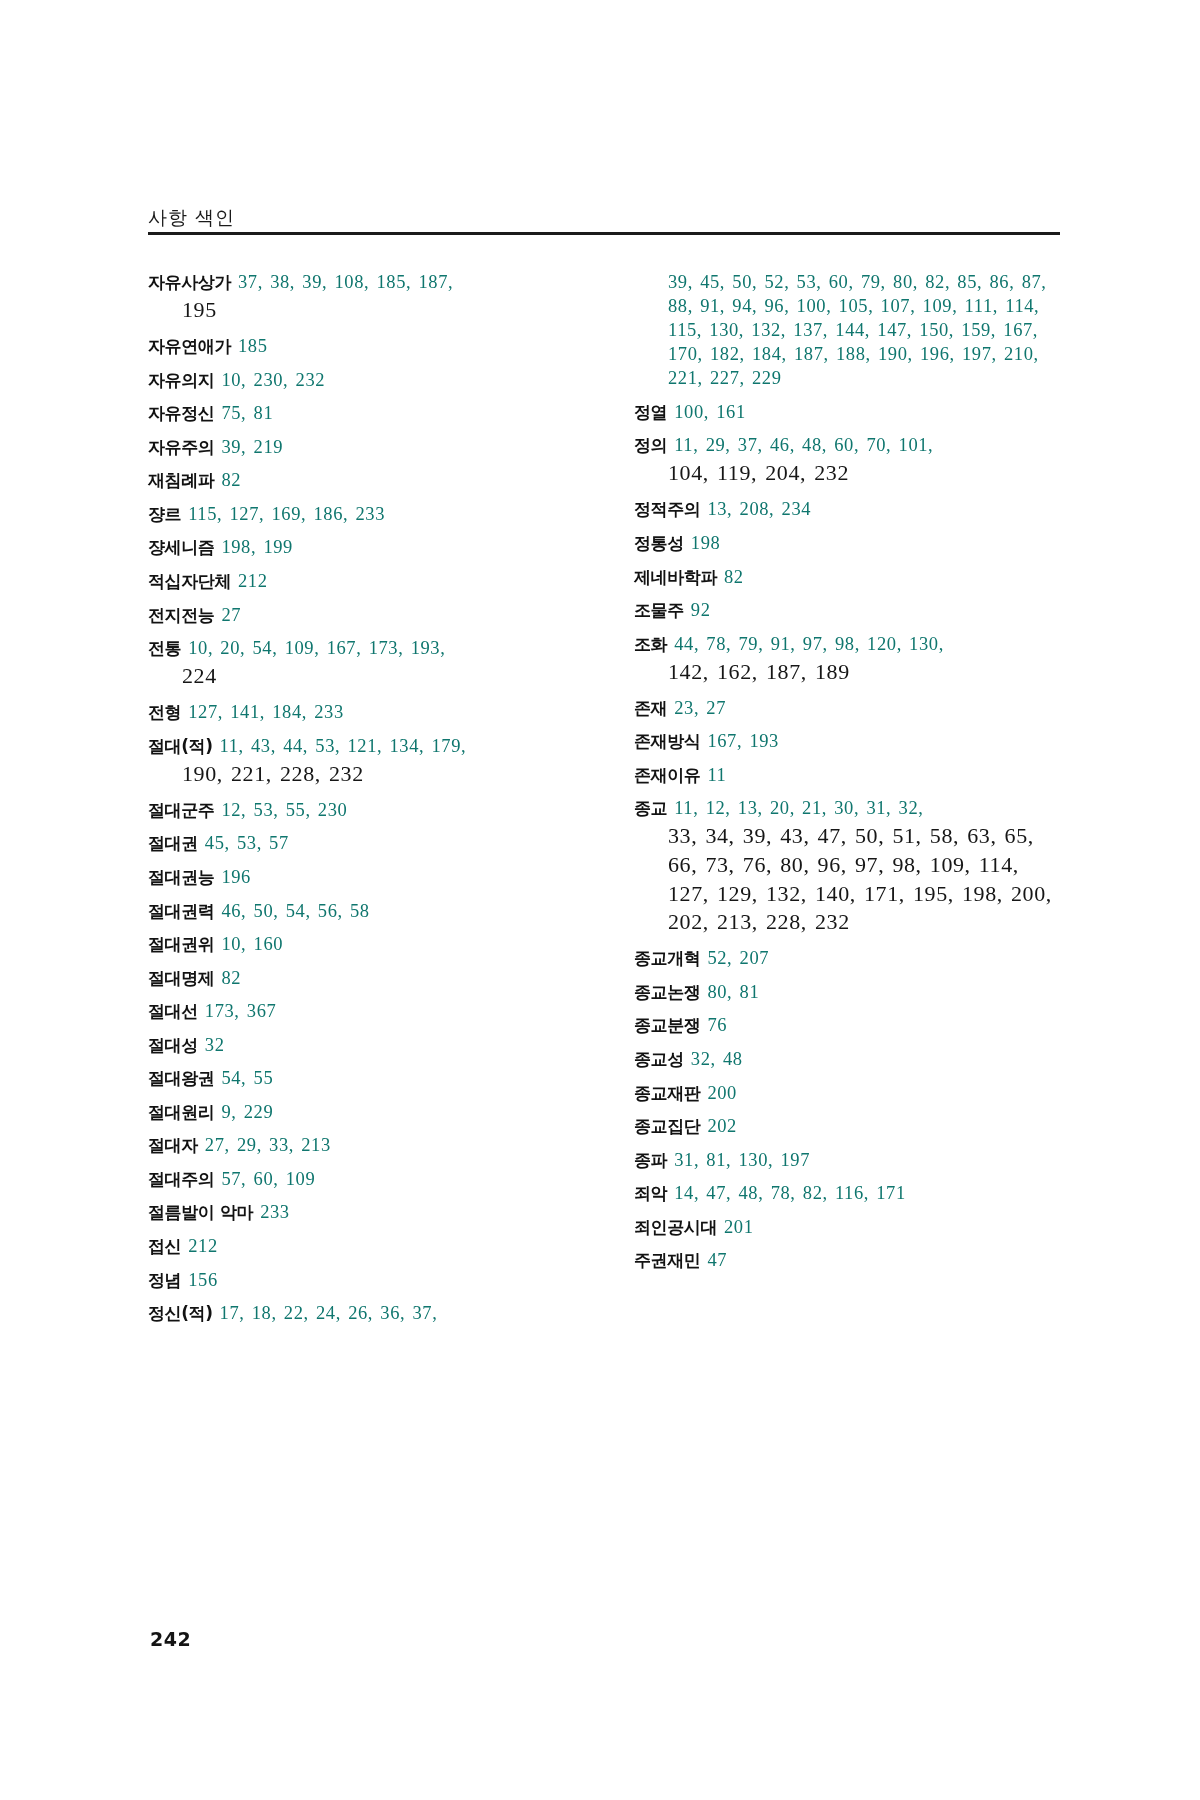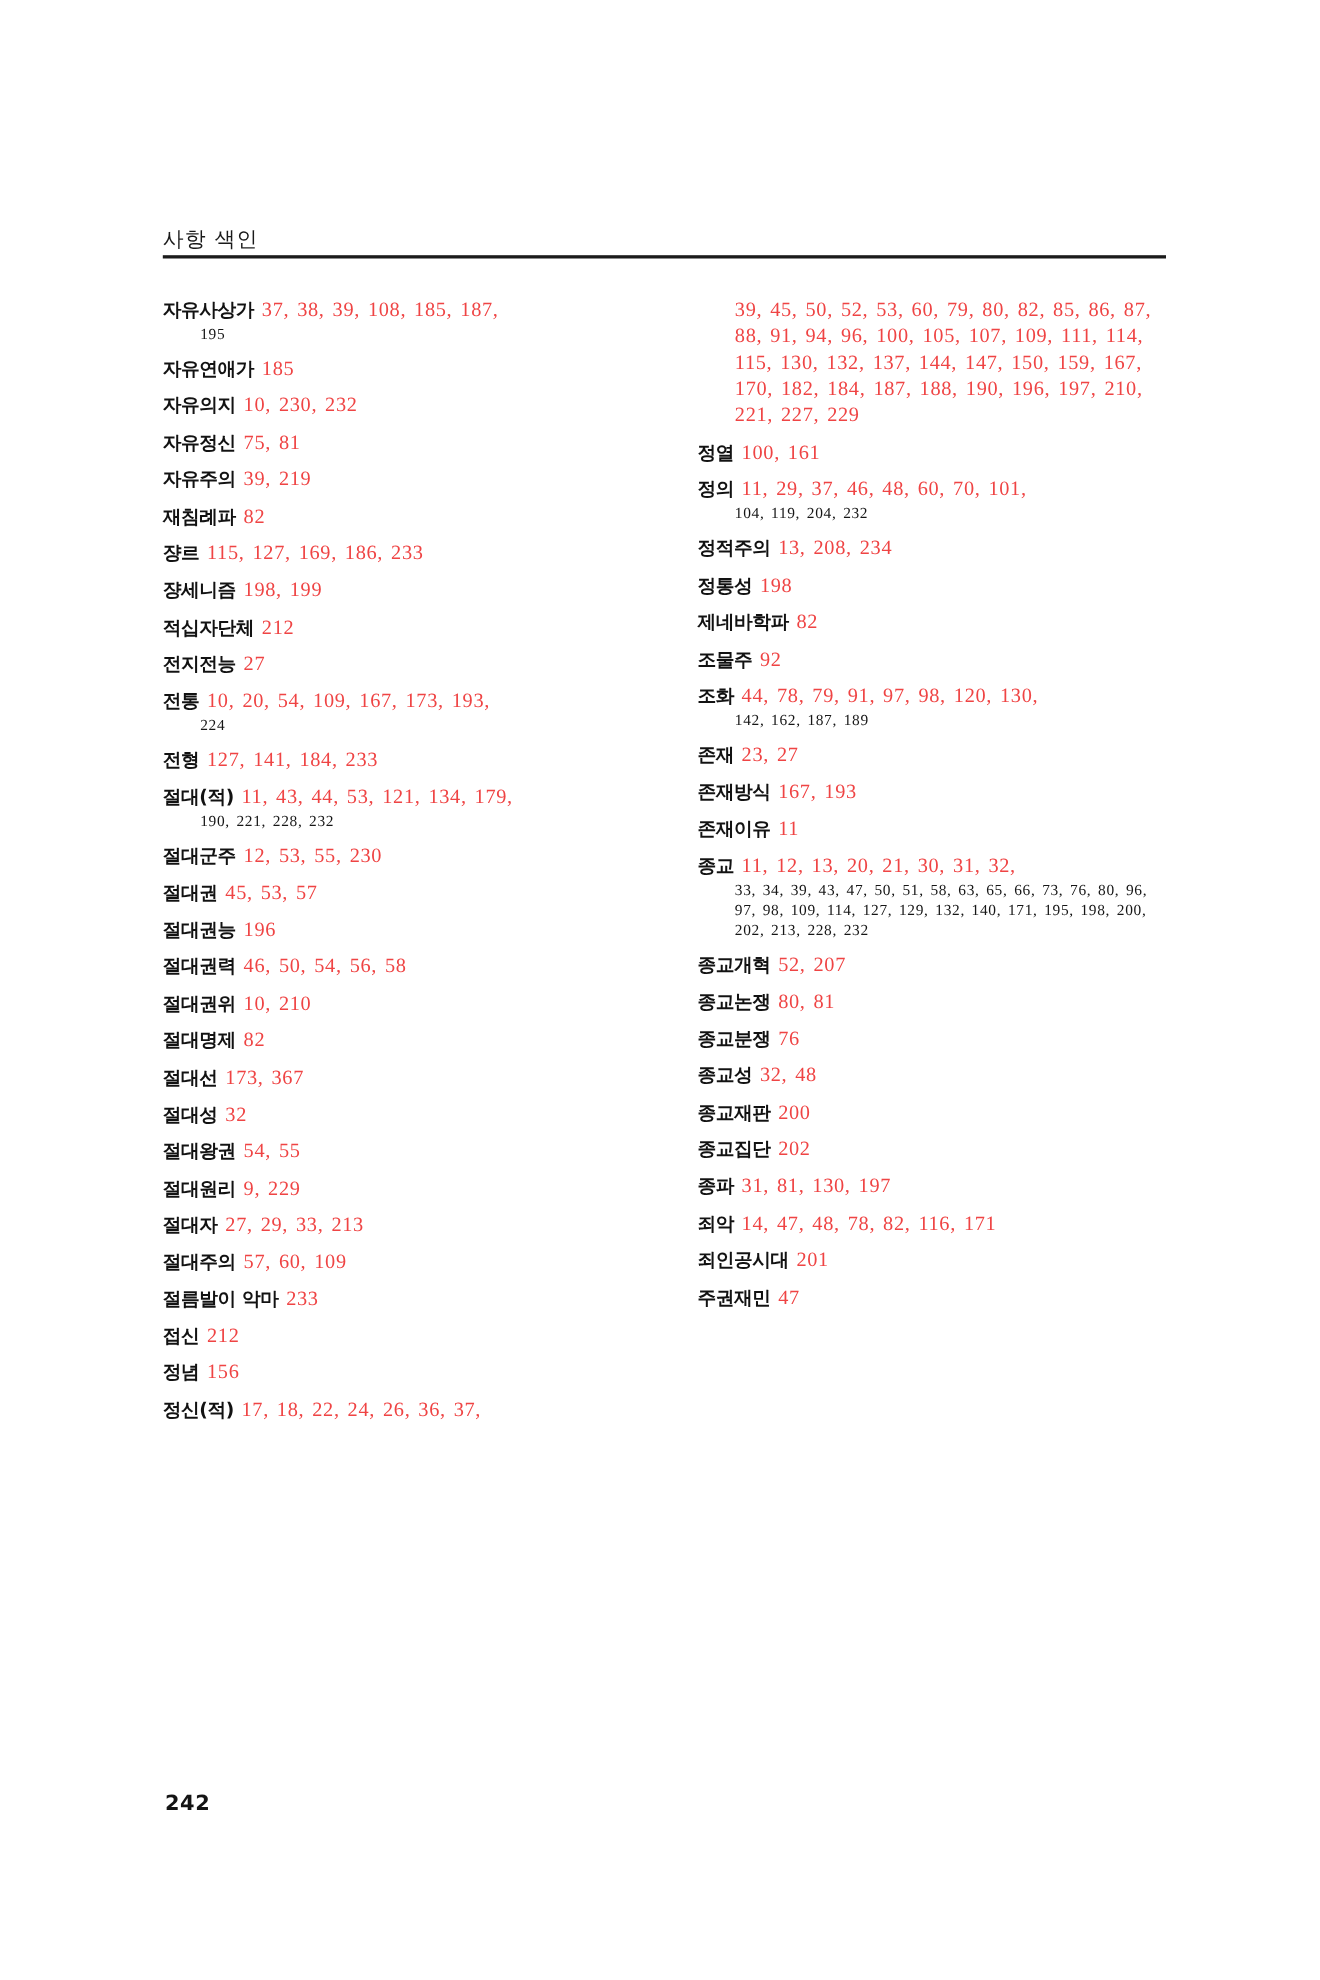--- a/index.html
+++ b/index.html
@@ -60,29 +60,29 @@
     font-family: "DejaVu Sans", "Liberation Sans", sans-serif;
     font-size: 17px;
     font-weight: 700;
     letter-spacing: -0.4px;
     color: #121212;
   }
   .pages {
     font-family: "Liberation Serif", "DejaVu Serif", serif;
     font-size: 18.5px;
     letter-spacing: 0.6px;
-    color: #ef4444;
+    color: #0f766e;
     margin-left: 7px;
     word-spacing: 2px;
   }
   .cont {
     display: block;
     padding-left: 34px;
     font-family: "Liberation Serif", "DejaVu Serif", serif;
-    font-size: 14px;
+    font-size: 22px;
     letter-spacing: 0.6px;
     word-spacing: 2px;
     margin-top: 2px;
   }
   
   .entry.runon .pages {
     margin-left: 0;
     display: block;
     padding-left: 34px;
   }
@@ -120,21 +120,21 @@
         <div class="entry"><span class="term">쟝세니즘</span><span class="pages">198, 199</span></div>
         <div class="entry"><span class="term">적십자단체</span><span class="pages">212</span></div>
         <div class="entry"><span class="term">전지전능</span><span class="pages">27</span></div>
         <div class="entry"><span class="term">전통</span><span class="pages">10, 20, 54, 109, 167, 173, 193,</span><span class="cont">224</span></div>
         <div class="entry"><span class="term">전형</span><span class="pages">127, 141, 184, 233</span></div>
         <div class="entry"><span class="term">절대(적)</span><span class="pages">11, 43, 44, 53, 121, 134, 179,</span><span class="cont">190, 221, 228, 232</span></div>
         <div class="entry"><span class="term">절대군주</span><span class="pages">12, 53, 55, 230</span></div>
         <div class="entry"><span class="term">절대권</span><span class="pages">45, 53, 57</span></div>
         <div class="entry"><span class="term">절대권능</span><span class="pages">196</span></div>
         <div class="entry"><span class="term">절대권력</span><span class="pages">46, 50, 54, 56, 58</span></div>
-        <div class="entry"><span class="term">절대권위</span><span class="pages">10, 210</span></div>
+        <div class="entry"><span class="term">절대권위</span><span class="pages">10, 160</span></div>
         <div class="entry"><span class="term">절대명제</span><span class="pages">82</span></div>
         <div class="entry"><span class="term">절대선</span><span class="pages">173, 367</span></div>
         <div class="entry"><span class="term">절대성</span><span class="pages">32</span></div>
         <div class="entry"><span class="term">절대왕권</span><span class="pages">54, 55</span></div>
         <div class="entry"><span class="term">절대원리</span><span class="pages">9, 229</span></div>
         <div class="entry"><span class="term">절대자</span><span class="pages">27, 29, 33, 213</span></div>
         <div class="entry"><span class="term">절대주의</span><span class="pages">57, 60, 109</span></div>
         <div class="entry"><span class="term">절름발이 악마</span><span class="pages">233</span></div>
         <div class="entry"><span class="term">접신</span><span class="pages">212</span></div>
         <div class="entry"><span class="term">정념</span><span class="pages">156</span></div>

